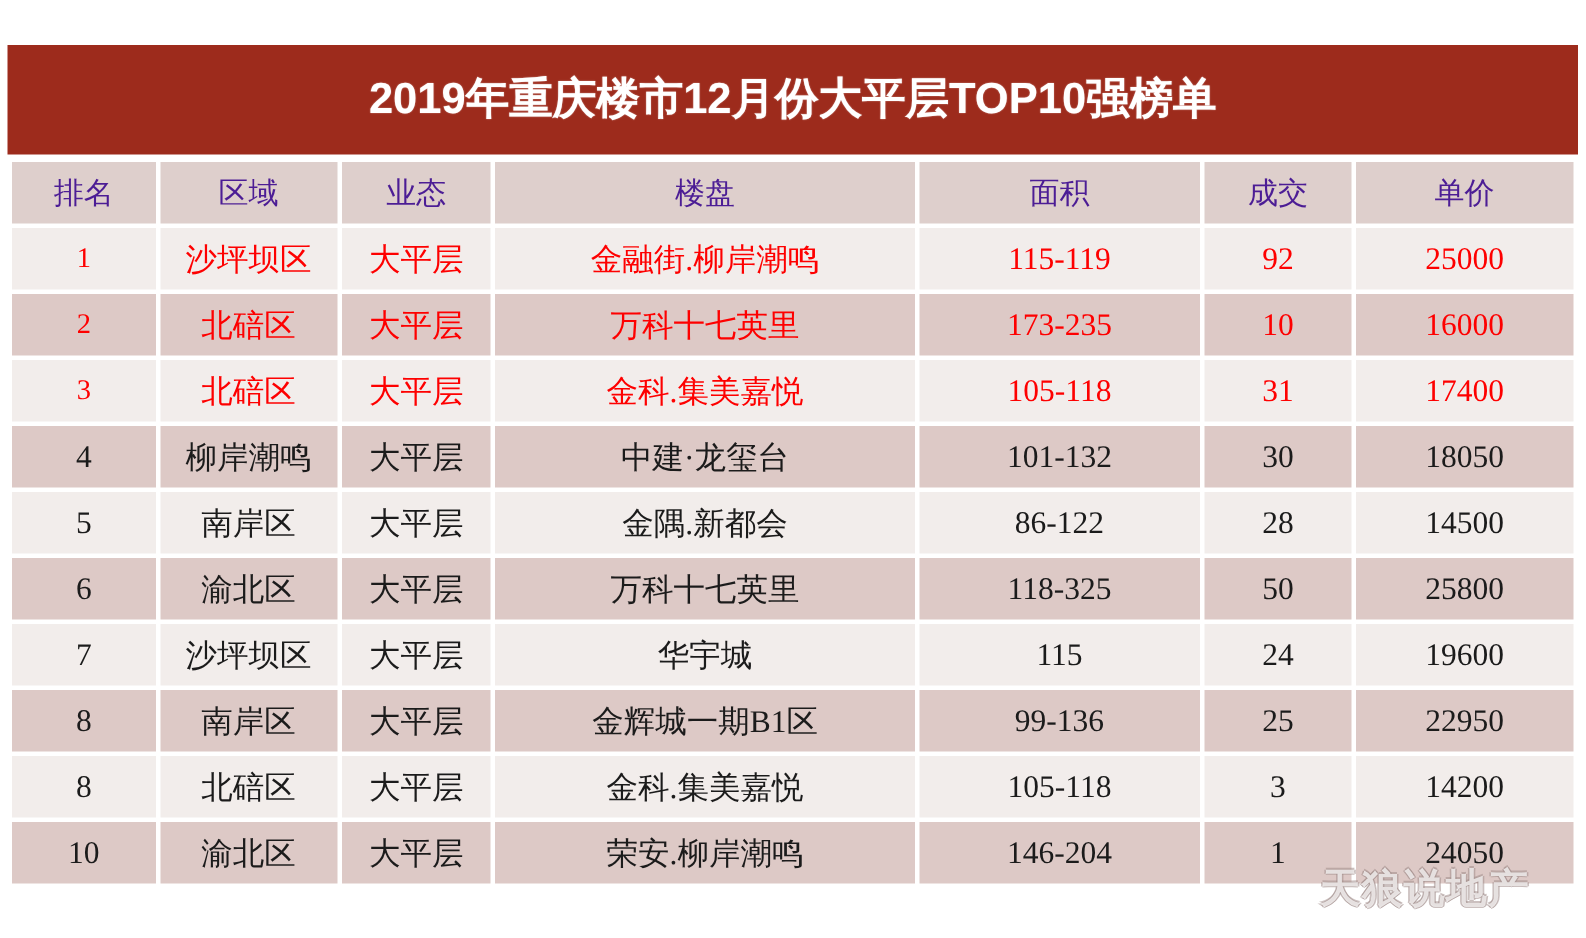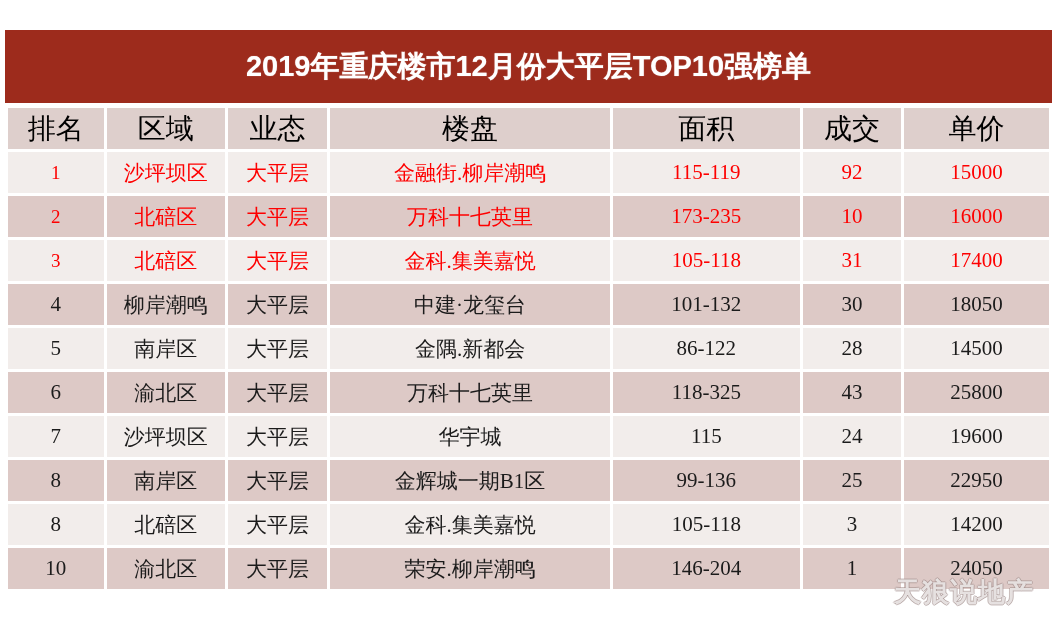--- a/index.html
+++ b/index.html
@@ -73,22 +73,22 @@
   col.c-rank  { width: 95px; }
   col.c-area  { width: 117px; }
   col.c-type  { width: 99px; }
   col.c-proj  { width: 277px; }
   col.c-size  { width: 186px; }
   col.c-deal  { width: 97px; }
   col.c-price { width: 144px; }
 
   thead th {
     background: #decfcc;
-    color: #000000;
-    font-size: 28px;
+    color: #4c1d95;
+    font-size: 20px;
     height: 46px;
     font-family: Liberation Sans, sans-serif;
   }
 
   tbody tr.row-odd  td { background: #f2edeb; }
   tbody tr.row-even td { background: #ddc9c6; }
 
   tbody td {
     color: #1b1b1b;
     font-size: 21px;
@@ -104,21 +104,20 @@
 
   
   #watermark {
     position: absolute;
     left: 880px;
     top: 572px;
     width: 168px;
     height: 40px;
     display: flex;
     align-items: center;
-    justify-content: center;
     pointer-events: none;
   }
   #watermark-text {
     font-family: "Liberation Sans", "DejaVu Sans", sans-serif;
     font-size: 27px;
     font-weight: bold;
     color: rgba(255,255,255,0.72);
     text-shadow:
        1px 0 0 rgba(160,140,138,0.55),
       -1px 0 0 rgba(160,140,138,0.55),
@@ -159,21 +158,21 @@
       </tr>
     </thead>
     <tbody id="table-body">
         <tr class="row-odd hl">
           <td class="col-rank">1</td>
           <td class="col-area">沙坪坝区</td>
           <td class="col-type">大平层</td>
           <td class="col-proj">金融街.柳岸潮鸣</td>
           <td class="col-size">115-119</td>
           <td class="col-deal">92</td>
-          <td class="col-price">15000</td>
+          <td class="col-price">25000</td>
         </tr>
         <tr class="row-even hl">
           <td class="col-rank">2</td>
           <td class="col-area">北碚区</td>
           <td class="col-type">大平层</td>
           <td class="col-proj">万科十七英里</td>
           <td class="col-size">173-235</td>
           <td class="col-deal">10</td>
           <td class="col-price">16000</td>
         </tr>
@@ -203,21 +202,21 @@
           <td class="col-size">86-122</td>
           <td class="col-deal">28</td>
           <td class="col-price">14500</td>
         </tr>
         <tr class="row-even">
           <td class="col-rank">6</td>
           <td class="col-area">渝北区</td>
           <td class="col-type">大平层</td>
           <td class="col-proj">万科十七英里</td>
           <td class="col-size">118-325</td>
-          <td class="col-deal">43</td>
+          <td class="col-deal">50</td>
           <td class="col-price">25800</td>
         </tr>
         <tr class="row-odd">
           <td class="col-rank">7</td>
           <td class="col-area">沙坪坝区</td>
           <td class="col-type">大平层</td>
           <td class="col-proj">华宇城</td>
           <td class="col-size">115</td>
           <td class="col-deal">24</td>
           <td class="col-price">19600</td>

